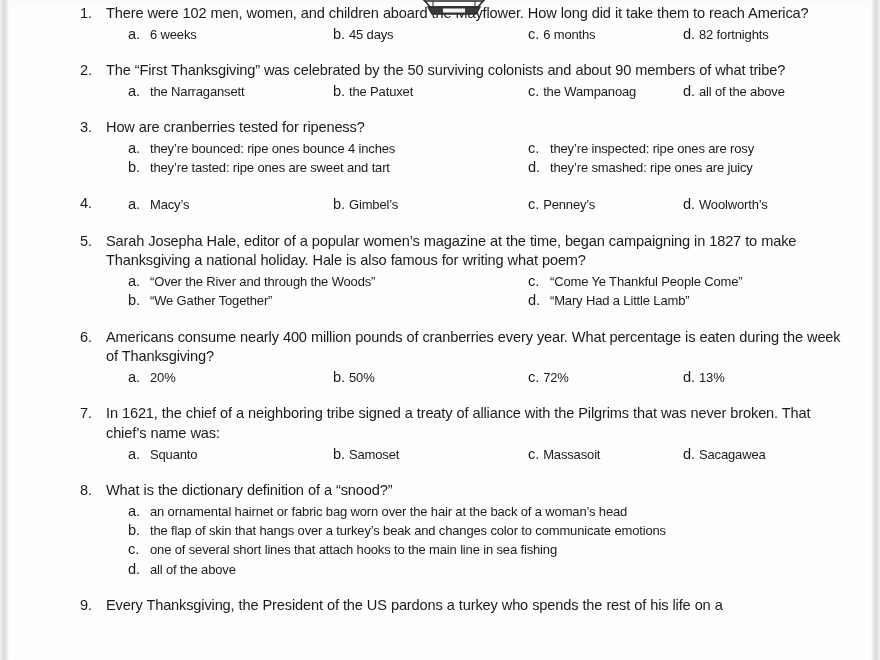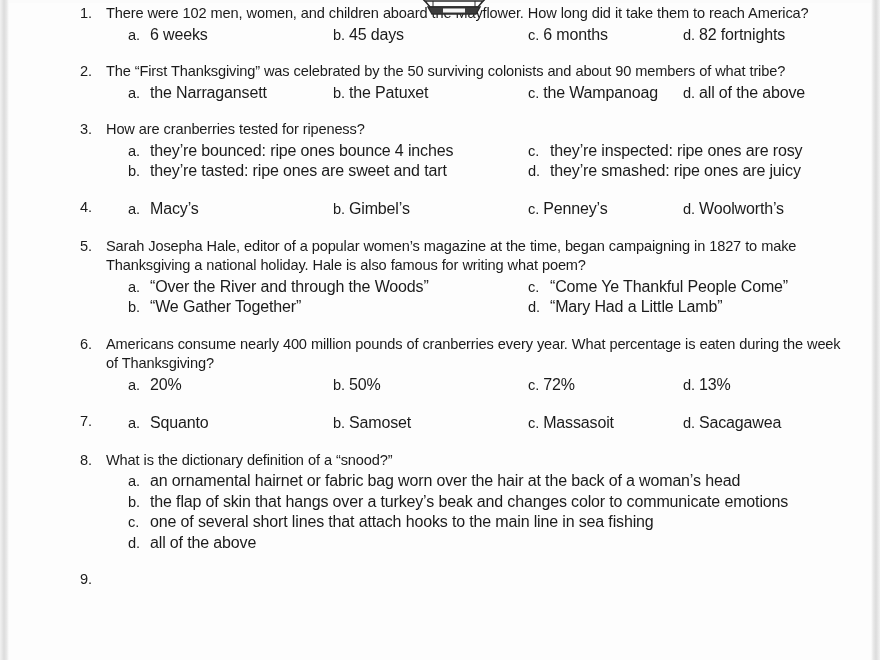--- a/index.html
+++ b/index.html
@@ -119,21 +119,21 @@
     align-items: baseline;
   }
 
   .a-letter {
     font-size: 14.6px;
     line-height: 19.4px;
     letter-spacing: -0.1px;
     white-space: pre;
   }
   .a-text {
-    font-size: 16px;
+    font-size: 13px;
     line-height: 19.4px;
     letter-spacing: -0.15px;
   }
   .answer .a-letter.wide { width: 22px; flex: 0 0 22px; }
   .answer .a-letter.narrow { margin-right: 4px; }
 
   
   .answers { padding-left: 22px; }
 
   .q-gap { height: 17px; }
@@ -302,20 +302,21 @@
               <span class="a-letter narrow">d.</span>
               <span class="a-text">13%</span>
             </div>
           </div>
         </div>
       </div>
       <div class="q-gap"></div>
       <div class="question">
         <div class="q-num">7.</div>
         <div class="q-body">
+          <div class="q-text">In 1621, the chief of a neighboring tribe signed a treaty of alliance with the Pilgrims that was never broken. That chief’s name was:</div>
           <div class="answers cols4">
             <div class="answer">
               <span class="a-letter wide">a.</span>
               <span class="a-text">Squanto</span>
             </div>
             <div class="answer">
               <span class="a-letter narrow">b.</span>
               <span class="a-text">Samoset</span>
             </div>
             <div class="answer">
@@ -350,20 +351,23 @@
             <div class="answer">
               <span class="a-letter wide">d.</span>
               <span class="a-text">all of the above</span>
             </div>
           </div>
         </div>
       </div>
       <div class="q-gap"></div>
       <div class="question">
         <div class="q-num">9.</div>
+        <div class="q-body">
+          <div class="q-text">Every Thanksgiving, the President of the US pardons a turkey who spends the rest of his life on a</div>
+        </div>
       </div>
     </div>
 
   <svg id="mayflower-art" viewBox="0 0 78 34" xmlns="http://www.w3.org/2000/svg">
     <ellipse cx="39" cy="2" rx="26" ry="9" fill="none" stroke="#3a3a3a" stroke-width="1.4"></ellipse>
     <path d="M10 14 L68 14 L63 20 L15 20 Z" fill="none" stroke="#2b2b2b" stroke-width="1.6"></path>
     <path d="M13 20 L65 20 L61 27 L17 27 Z" fill="#3c3c3c" stroke="#2b2b2b" stroke-width="1.4"></path>
     <rect x="28" y="21.5" width="22" height="4" fill="#f6f6f6"></rect>
     <path d="M10 14 C6 11 6 7 9 5" fill="none" stroke="#2b2b2b" stroke-width="1.6"></path>
     <path d="M68 14 C72 11 72 7 69 5" fill="none" stroke="#2b2b2b" stroke-width="1.6"></path>

